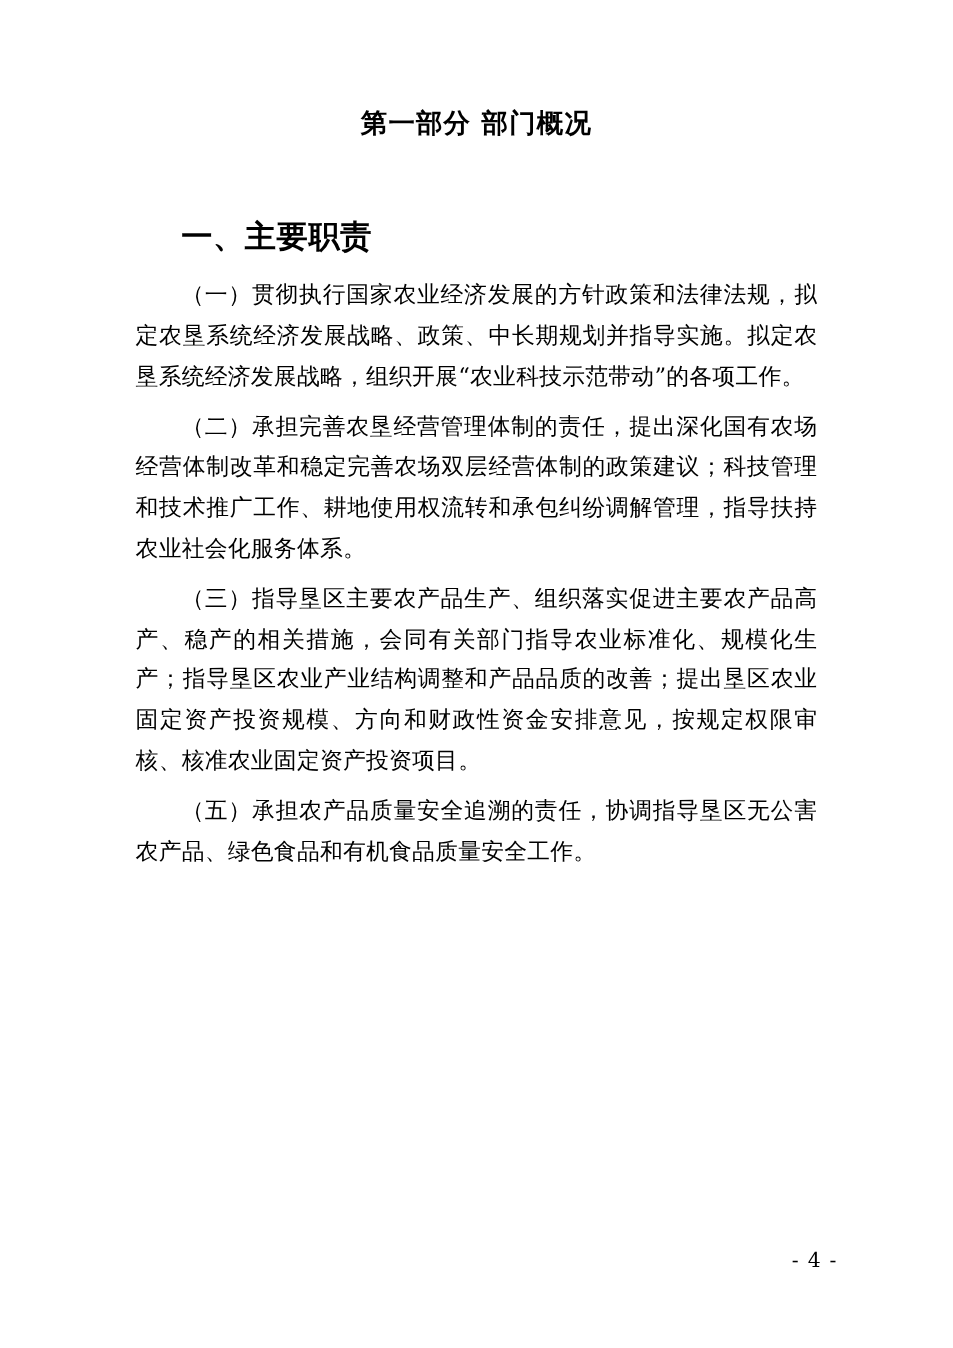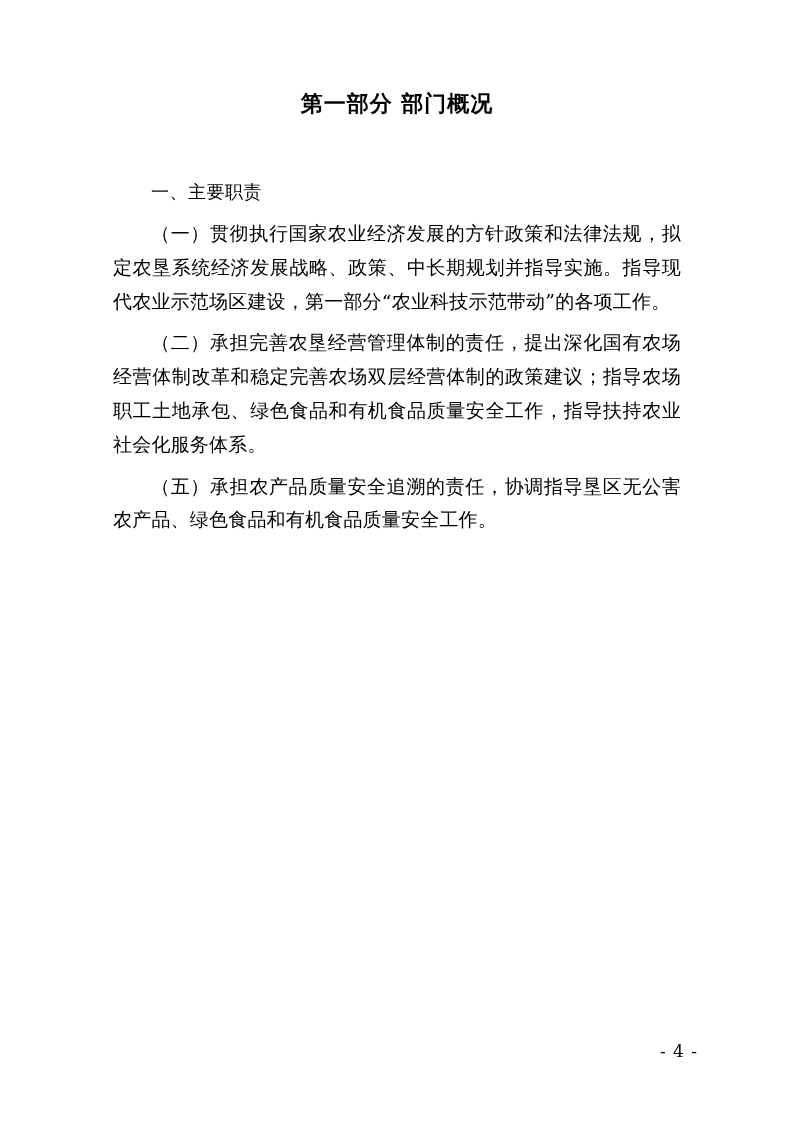--- a/index.html
+++ b/index.html
@@ -33,22 +33,22 @@
   .doc-title {
     text-align: center;
     font-size: 22px;
     font-weight: bold;
     letter-spacing: 1px;
     margin: 0 0 0 0;
     line-height: 1.6;
     font-family: "DejaVu Serif", "Liberation Serif", serif;
   }
   .section-heading {
-    font-size: 18px;
-    font-weight: normal;
+    font-size: 26px;
+    font-weight: bold;
     margin: 56px 0 0 0;
     text-indent: 38px;
     line-height: 1.65;
     letter-spacing: 0.5px;
   }
   .para {
     font-size: 19px;
     line-height: 1.78;
     margin: 8px 0 0 0;
     text-indent: 38px;
@@ -71,20 +71,21 @@
 </head>
 <body>
 
 <div class="page">
   <div class="content">
 
     <h1 class="doc-title">第一部分 部门概况</h1>
 
     <h2 class="section-heading">一、主要职责</h2>
 
-    <p class="para">（一）贯彻执行国家农业经济发展的方针政策和法律法规，拟定农垦系统经济发展战略、政策、中长期规划并指导实施。指导现代农业示范场区建设，第一部分“农业科技示范带动”的各项工作。</p>
-    <p class="para">（二）承担完善农垦经营管理体制的责任，提出深化国有农场经营体制改革和稳定完善农场双层经营体制的政策建议；指导农场职工土地承包、绿色食品和有机食品质量安全工作，指导扶持农业社会化服务体系。</p>
+    <p class="para">（一）贯彻执行国家农业经济发展的方针政策和法律法规，拟定农垦系统经济发展战略、政策、中长期规划并指导实施。拟定农垦系统经济发展战略，组织开展“农业科技示范带动”的各项工作。</p>
+    <p class="para">（二）承担完善农垦经营管理体制的责任，提出深化国有农场经营体制改革和稳定完善农场双层经营体制的政策建议；科技管理和技术推广工作、耕地使用权流转和承包纠纷调解管理，指导扶持农业社会化服务体系。</p>
+    <p class="para">（三）指导垦区主要农产品生产、组织落实促进主要农产品高产、稳产的相关措施，会同有关部门指导农业标准化、规模化生产；指导垦区农业产业结构调整和产品品质的改善；提出垦区农业固定资产投资规模、方向和财政性资金安排意见，按规定权限审核、核准农业固定资产投资项目。</p>
     <p class="para">（五）承担农产品质量安全追溯的责任，协调指导垦区无公害农产品、绿色食品和有机食品质量安全工作。</p>
 
   </div>
 
   <div class="page-number">- 4 -</div>
 </div>
 
 </body></html>

